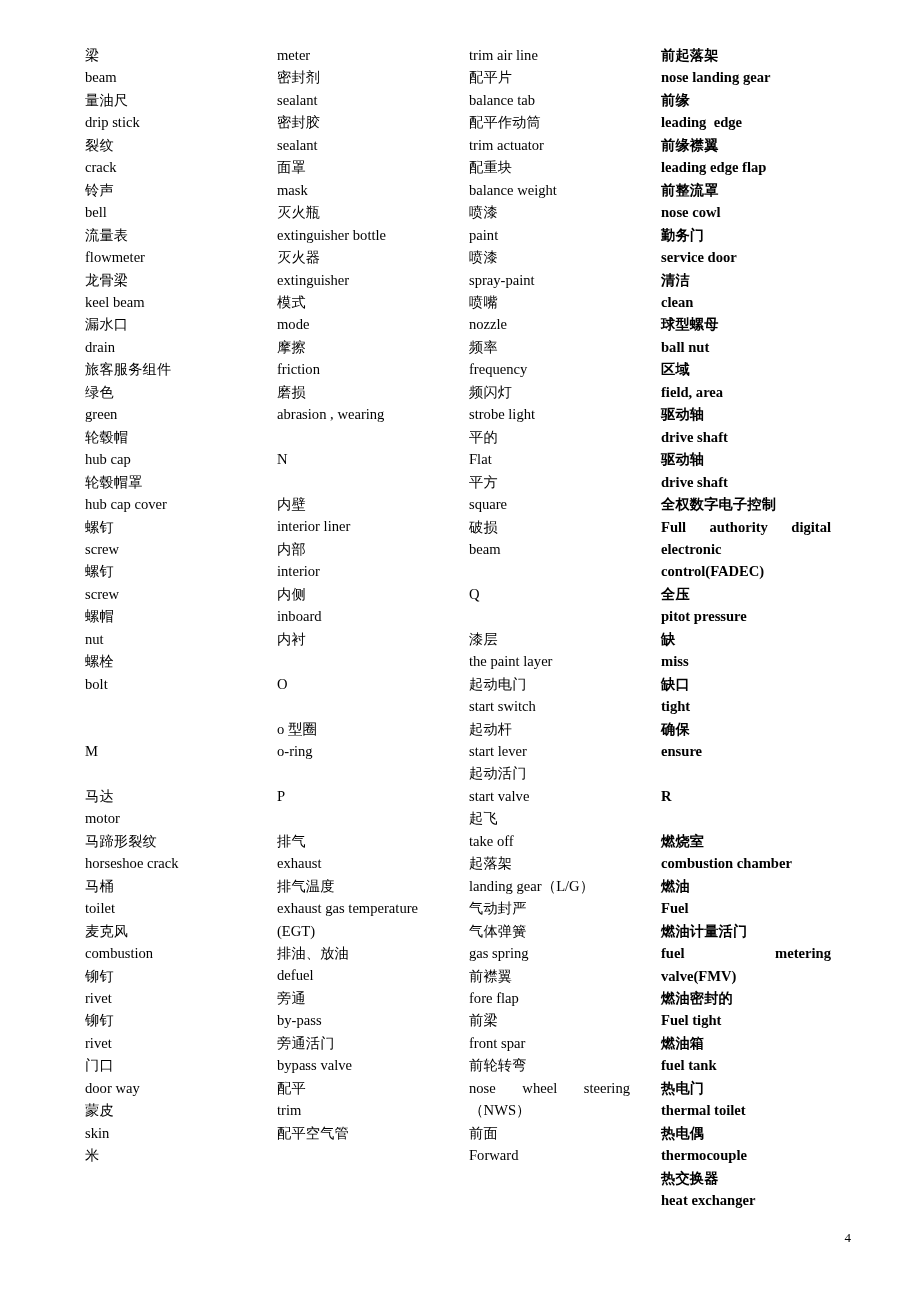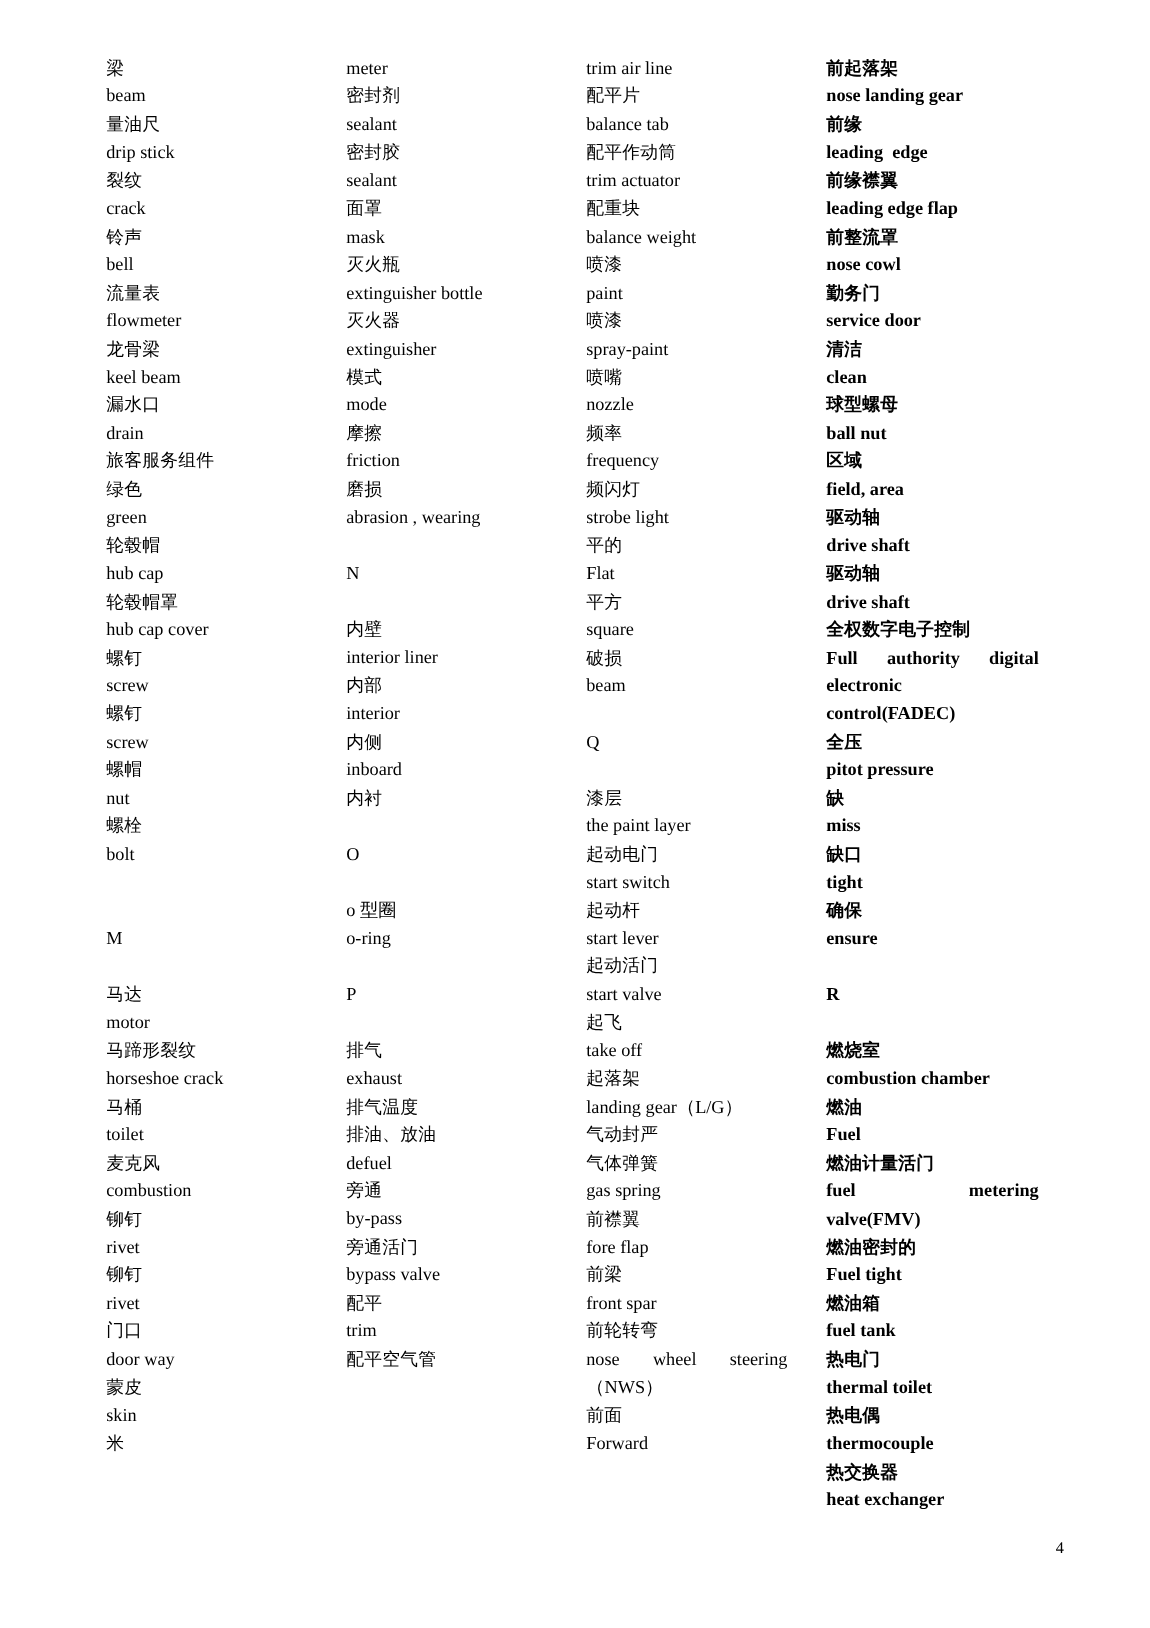--- a/index.html
+++ b/index.html
@@ -318,20 +318,24 @@
         <div class="entry">
           <div class="line zh">排气</div>
         </div>
         <div class="entry">
           <div class="line">exhaust</div>
         </div>
         <div class="entry">
           <div class="line zh">排气温度</div>
         </div>
         <div class="entry">
+          <div class="line">exhaust gas temperature</div>
+          <div class="line">(EGT)</div>
+        </div>
+        <div class="entry">
           <div class="line zh">排油、放油</div>
         </div>
         <div class="entry">
           <div class="line">defuel</div>
         </div>
         <div class="entry">
           <div class="line zh">旁通</div>
         </div>
         <div class="entry">
           <div class="line">by-pass</div>

